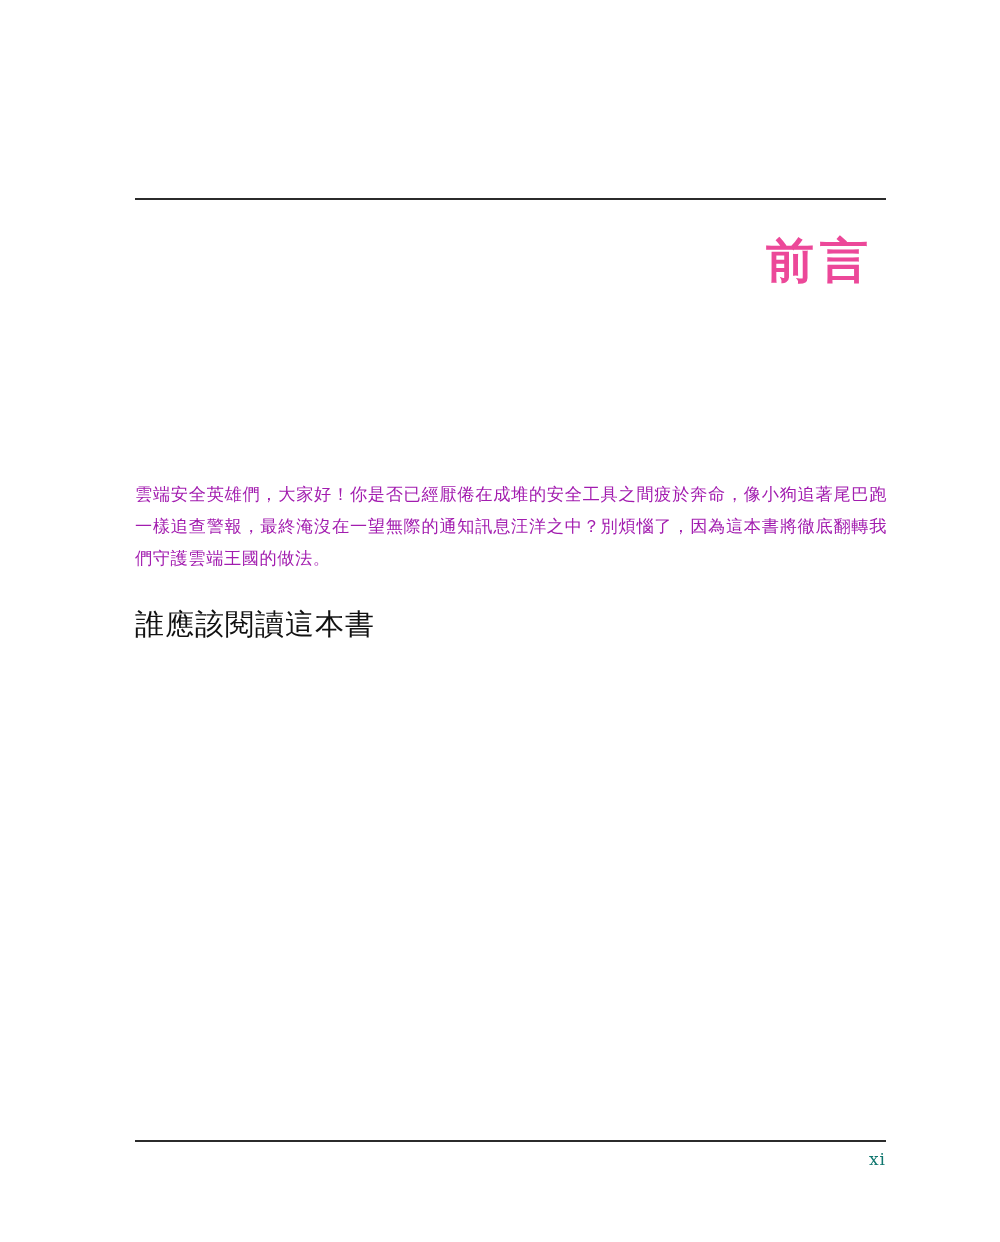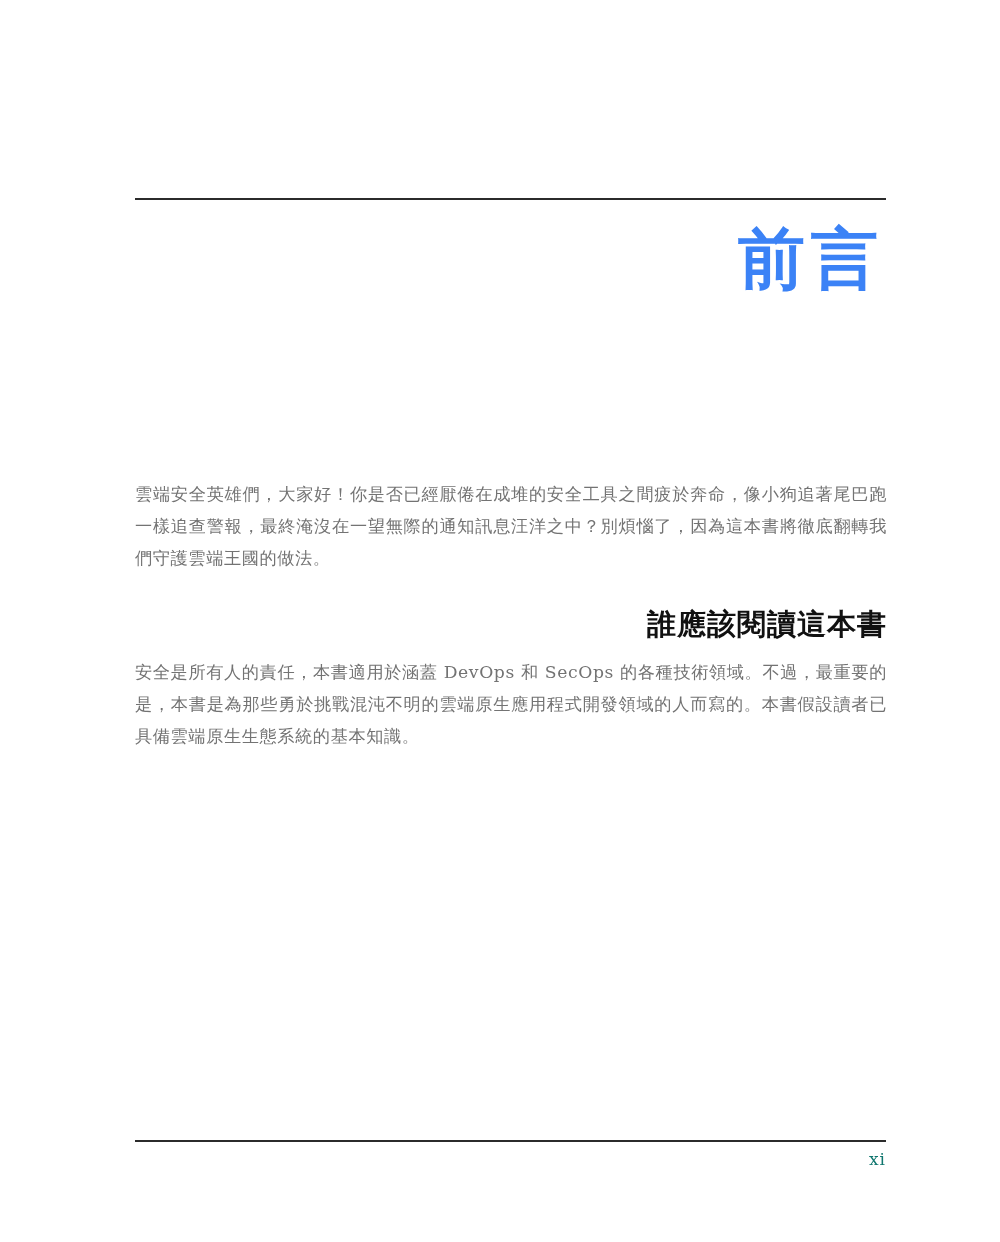--- a/index.html
+++ b/index.html
@@ -27,49 +27,48 @@
       width: 751px;
       height: 2px;
       background: #2b2b2b;
     }
     .chapter-title {
       position: absolute;
       right: 116px;
       top: 226px;
       font-family: "DejaVu Sans", "Liberation Sans", sans-serif;
       font-weight: bold;
-      font-size: 67px;
+      font-size: 48px;
       letter-spacing: 6px;
       line-height: 1;
-      color: #3b82f6;
-      margin: 0;
+      color: #ec4899;
+      margin: 10px;
     }
     .content {
       position: absolute;
       left: 135px;
       top: 478px;
       width: 752px;
     }
     .para {
       margin: 0 0 14px 0;
       font-size: 17.2px;
       line-height: 32px;
       letter-spacing: 0.6px;
       text-align: justify;
-      color: #737373;
+      color: #a21caf;
     }
     .section-heading {
       font-family: "DejaVu Sans", "Liberation Sans", sans-serif;
-      font-weight: bold;
+      font-weight: normal;
       font-size: 29px;
       line-height: 40px;
       letter-spacing: 1px;
       color: #111111;
       margin: 30px 0 12px 0;
-      text-align: right;
     }
     .rule-bottom {
       position: absolute;
       left: 135px;
       top: 1140px;
       width: 751px;
       height: 2px;
       background: #2b2b2b;
     }
     .page-number {
@@ -86,19 +85,18 @@
 
 <div class="page">
   <div class="rule-top"></div>
 
   <h1 class="chapter-title">前言</h1>
 
   <div class="content">
     <p class="para">雲端安全英雄們，大家好！你是否已經厭倦在成堆的安全工具之間疲於奔命，像小狗追著尾巴跑一樣追查警報，最終淹沒在一望無際的通知訊息汪洋之中？別煩惱了，因為這本書將徹底翻轉我們守護雲端王國的做法。</p>
 
     <h2 class="section-heading">誰應該閱讀這本書</h2>
-    <p class="para">安全是所有人的責任，本書適用於涵蓋 DevOps 和 SecOps 的各種技術領域。不過，最重要的是，本書是為那些勇於挑戰混沌不明的雲端原生應用程式開發領域的人而寫的。本書假設讀者已具備雲端原生生態系統的基本知識。</p>
 
   </div>
 
   <div class="rule-bottom"></div>
   <div class="page-number">xi</div>
 </div>
 
 </body></html>

